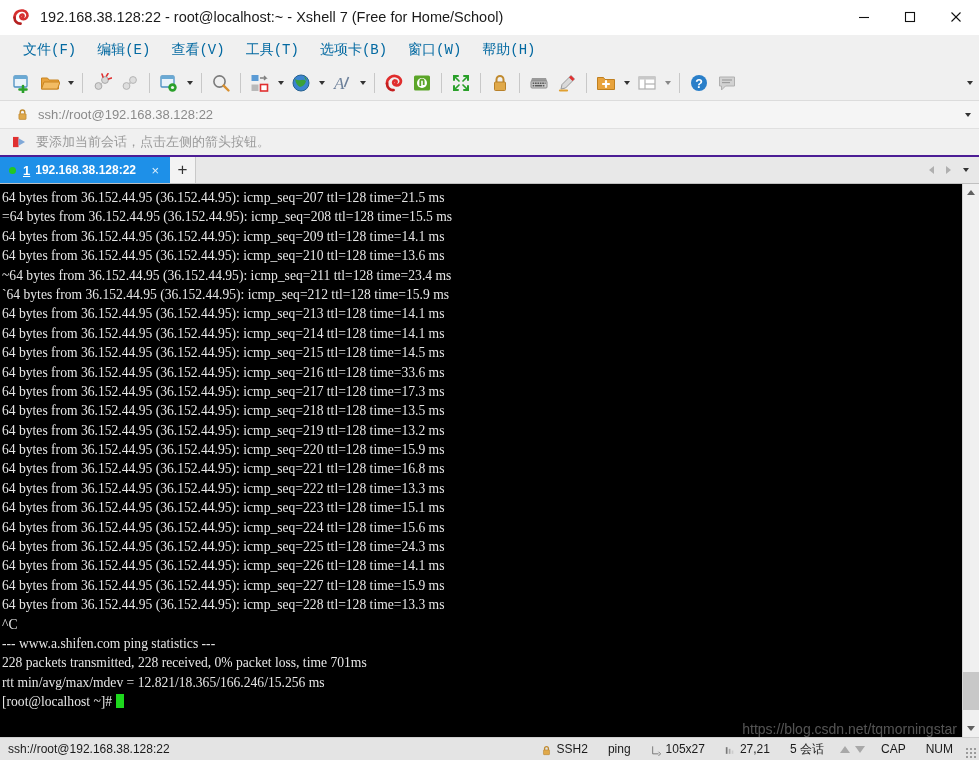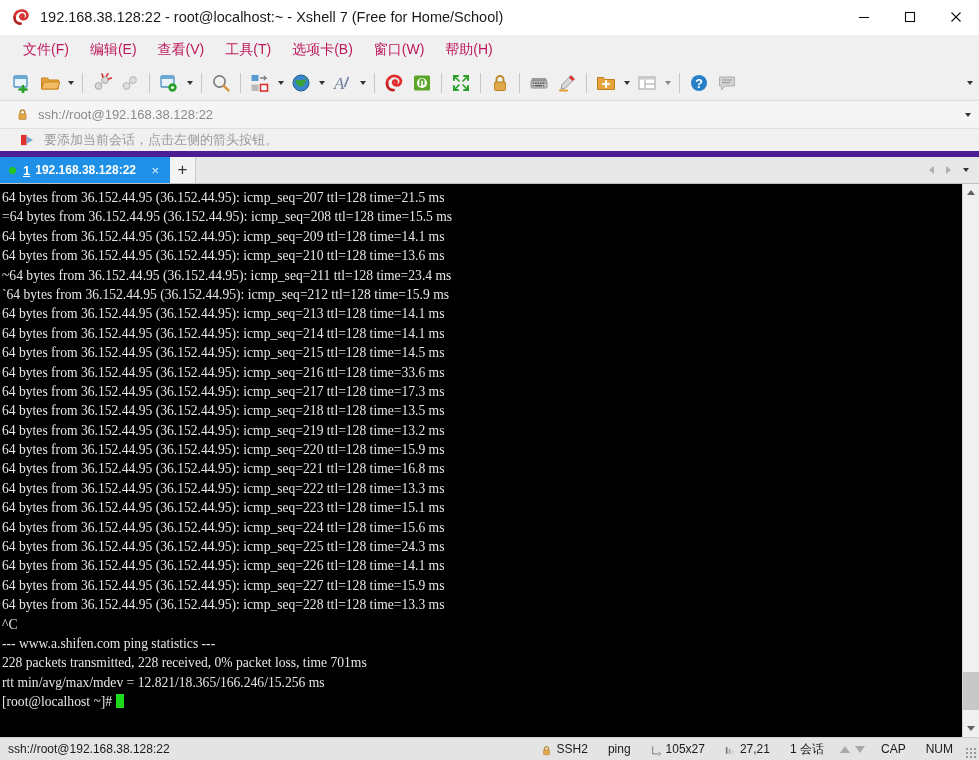--- a/index.html
+++ b/index.html
@@ -36,23 +36,24 @@
 
   
   .menubar {
     height: 30px; flex: 0 0 30px;
     background: #f0f0f0;
     display: flex; align-items: center;
     padding-left: 14px;
     border-bottom: 1px solid #f0f0f0;
   }
   .menu-item {
-    font-size: 14px; color: #be185d;
+    font-size: 14px; color: #0369a1;
     padding: 4px 9px; margin-right: 3px;
     white-space: nowrap;
+    font-family: Liberation Mono, monospace;
   }
 
   
   .toolbar {
     height: 36px; flex: 0 0 36px;
     background: #f0f0f0;
     display: flex; align-items: center;
     padding-left: 8px;
     border-bottom: 1px solid #dcdcdc;
     position: relative;
@@ -97,22 +98,22 @@
   .addr-caret {
     position: absolute; right: 8px; top: 0; height: 28px;
     display: flex; align-items: center;
   }
 
   
   .hintbar {
     height: 28px; flex: 0 0 28px;
     background: #f0f0f0;
     display: flex; align-items: center;
-    padding-left: 20px;
-    border-bottom: 6px solid #4c1d95;
+    padding-left: 12px;
+    border-bottom: 2px solid #4c1d95;
   }
   .hint-icon { margin-right: 9px; display: flex; align-items: center; }
   .hint-text { font-size: 13px; color: #9a9a9a; }
 
   
   .tabbar {
     height: 27px; flex: 0 0 27px;
     background: #e8e8e8;
     display: flex; align-items: stretch;
     position: relative;
@@ -583,20 +584,21 @@
     <div class="sb-arrow">
         <span class="sb-up"></span>
       </div>
     <div class="sb-track">
       <div class="sb-thumb"></div>
     </div>
     <div class="sb-arrow">
         <span class="sb-down"></span>
       </div>
   </div>
+  <div class="watermark">https://blog.csdn.net/tqmorningstar</div>
 </div>
 
 <div class="statusbar">
   <span class="sb-left">ssh://root@192.168.38.128:22</span>
   <span class="sb-spacer"></span>
 
   <span class="sb-cell">
     <span class="sb-ico">
       <svg width="11" height="11" viewBox="0 0 20 20">
         <path d="M6.5 9 V6.5 a3.5 3.5 0 0 1 7 0 V9" fill="none" stroke="#c08a2e" stroke-width="2.4"></path>
@@ -621,21 +623,21 @@
     <span class="sb-ico">
       <svg width="10" height="11" viewBox="0 0 12 12">
         <rect x="1" y="2" width="2" height="8" fill="#777"></rect>
         <rect x="4.5" y="4" width="2" height="6" fill="#aaa"></rect>
         <rect x="8" y="6" width="2" height="4" fill="#ccc"></rect>
       </svg>
     </span>
     <span>27,21</span>
   </span>
 
-  <span class="sb-cell">1 会话</span>
+  <span class="sb-cell">5 会话</span>
 
   <span class="sb-updown">
     <span class="tri-up"></span>
     <span class="tri-down"></span>
   </span>
 
   <span class="sb-cell">CAP</span>
   <span class="sb-cell">NUM</span>
 
   <span class="sb-grip">

